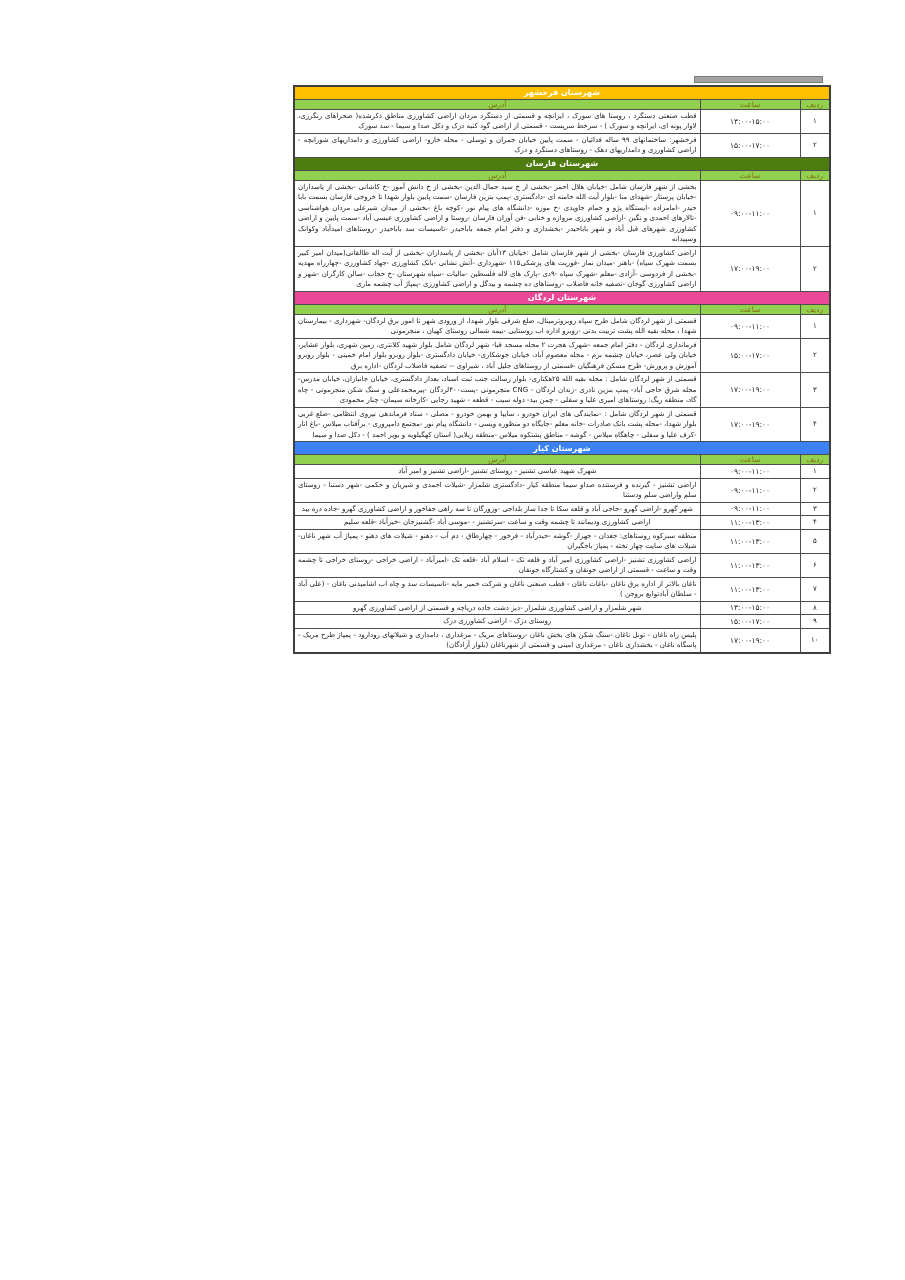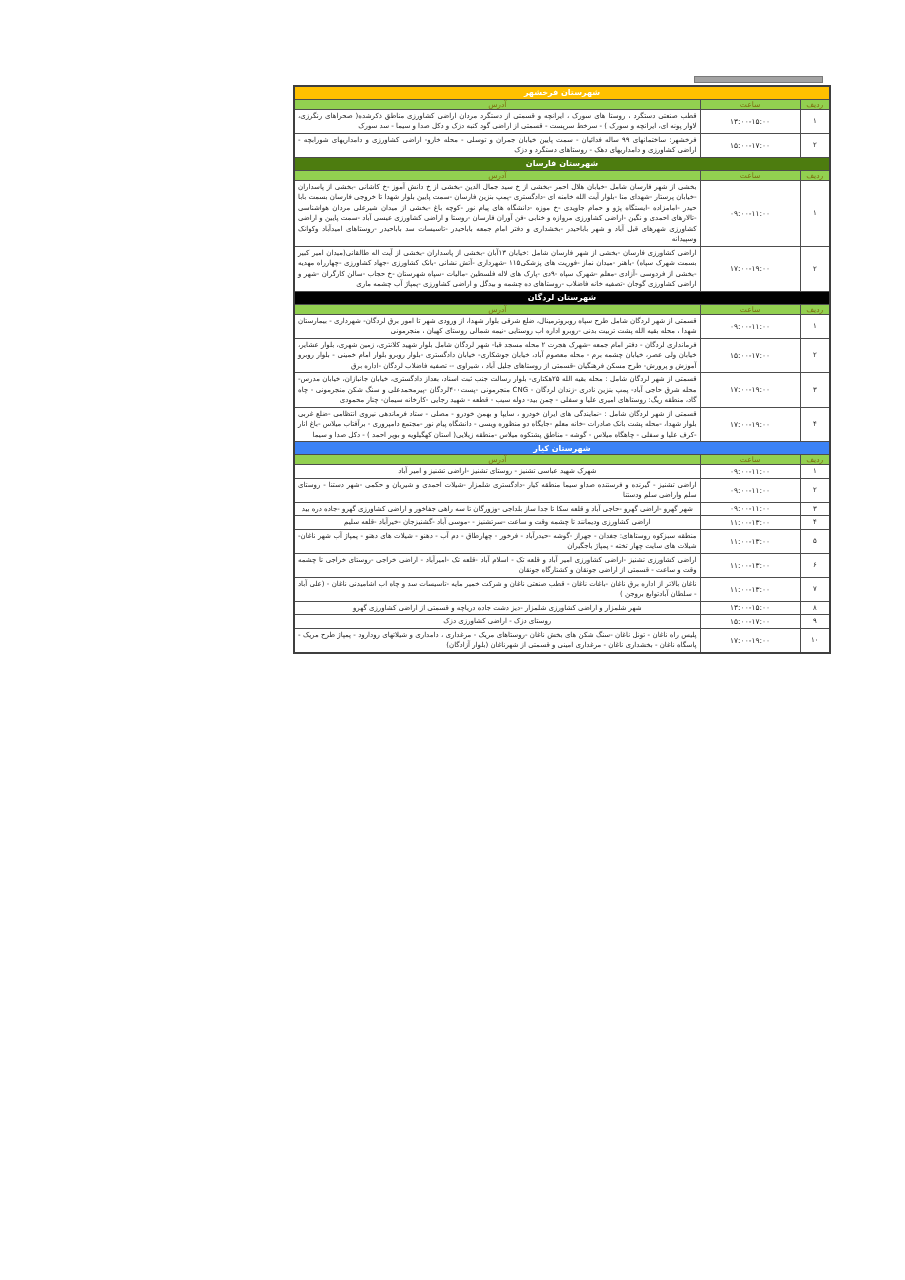--- a/index.html
+++ b/index.html
@@ -124,21 +124,21 @@
     <td class="cell-addr">بخشی از شهر فارسان شامل -خیابان هلال احمر -بخشی از خ سید جمال الدین -بخشی از خ دانش آموز -خ کاشانی -بخشی از پاسداران -خیابان پرستار -شهدای منا -بلوار آیت الله خامنه ای -دادگستری -پمپ بنزین فارسان -سمت پایین بلوار شهدا تا خروجی فارسان بسمت بابا حیدر -امامزاده -ایستگاه پژو و حمام جاویدی -خ موزه -دانشگاه های پیام نور -کوچه باغ -بخشی از میدان شیرعلی مردان هواشناسی -تالارهای احمدی و نگین -اراضی کشاورزی مروازه و خنابی -فن آوران فارسان -روستا و اراضی کشاورزی عیسی آباد -سمت پایین و اراضی کشاورزی شهرهای قبل آباد و شهر باباحیدر -بخشداری و دفتر امام جمعه باباحیدر -تاسیسات سد باباحیدر -روستاهای امیدآباد وکوانک وسپیدانه</td>
   </tr>
 
   <tr class="data-row">
     <td class="cell-num">۲</td>
     <td class="cell-time">۱۷:۰۰-۱۹:۰۰</td>
     <td class="cell-addr">اراضی کشاورزی فارسان -بخشی از شهر فارسان شامل :خیابان ۱۳آبان -بخشی از پاسداران -بخشی از آیت اله طالقانی(میدان امیر کبیر بسمت شهرک سپاه) -باهنر -میدان نماز -فوریت های پزشکی۱۱۵ -شهرداری -آتش نشانی -بانک کشاورزی -جهاد کشاورزی -چهارراه مهدیه -بخشی از فردوسی -آزادی -معلم -شهرک سپاه -۹دی -پارک های لاله فلسطین -مالیات -سپاه شهرستان -خ حجاب -سالن کارگران -شهر و اراضی کشاورزی گوجان -تصفیه خانه فاضلاب -روستاهای ده چشمه و بیدگل و اراضی کشاورزی -پمپاژ آب چشمه ماری</td>
   </tr>
 
   <tr class="section-row">
-    <td class="section-title" colspan="3" style="background: #000000; color: rgb(255, 255, 255);">شهرستان لردگان</td>
+    <td class="section-title" colspan="3" style="background: #ec4899; color: rgb(255, 255, 255);">شهرستان لردگان</td>
   </tr>
   <tr class="head-row">
     <td class="h-row" style="background: rgb(146, 208, 80); color: rgb(126, 111, 16);">ردیف</td>
     <td class="h-time" style="background: rgb(146, 208, 80); color: rgb(126, 111, 16);">ساعت</td>
     <td class="h-addr" style="background: rgb(146, 208, 80); color: rgb(126, 111, 16);">آدرس</td>
   </tr>
 
   <tr class="data-row">
     <td class="cell-num">۱</td>
     <td class="cell-time">۰۹:۰۰-۱۱:۰۰</td>

